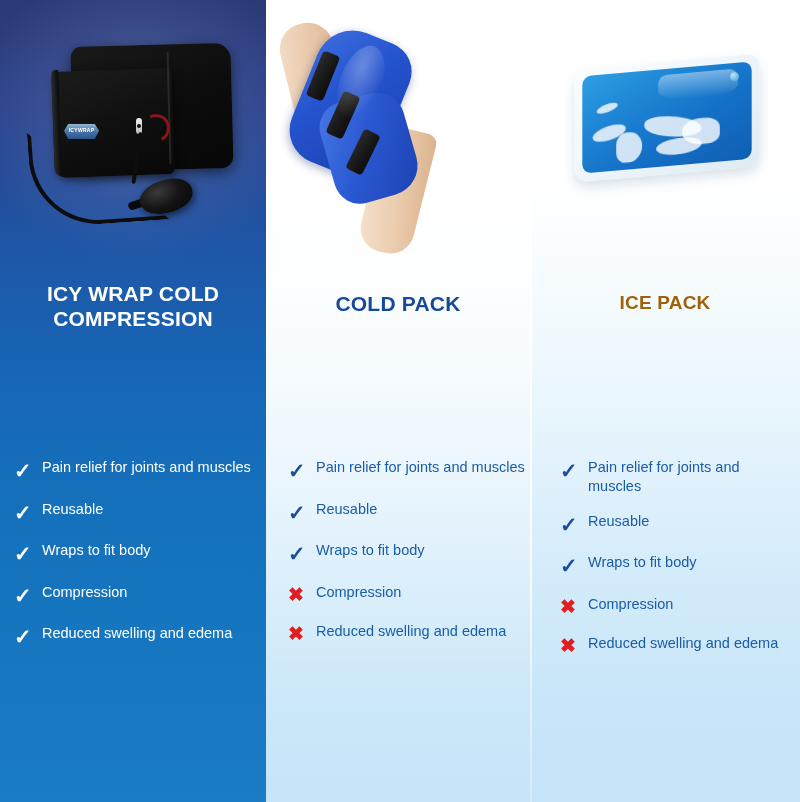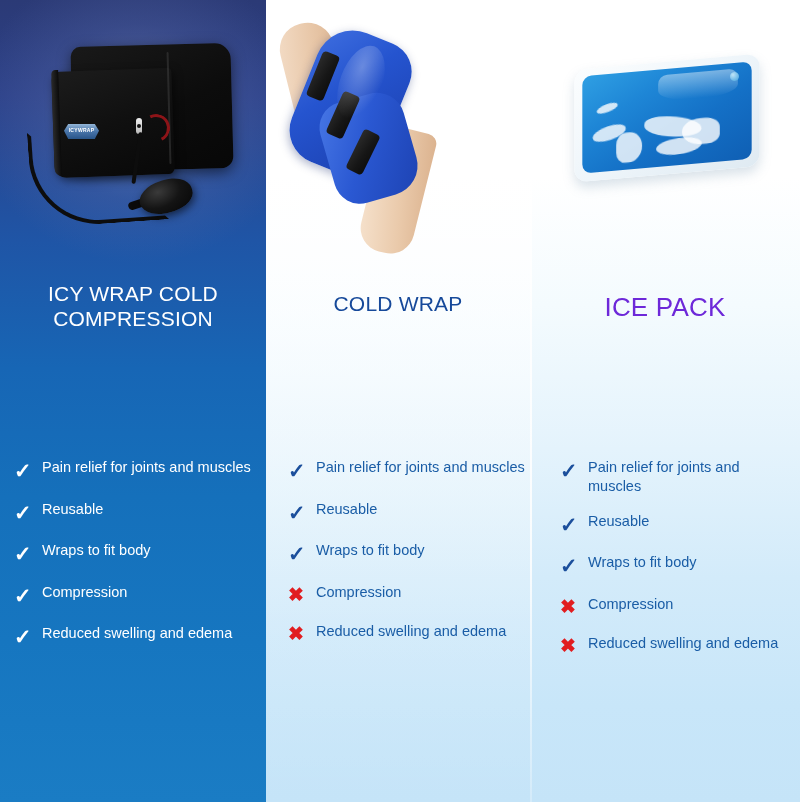--- a/index.html
+++ b/index.html
@@ -89,38 +89,38 @@
     height: 268px;
   }
   .zone-1 { left: 0; width: 266px; }
   .zone-2 { left: 266px; width: 264px; }
   .zone-3 { left: 530px; width: 270px; }
 
   
   .col-title {
     position: absolute;
     text-align: center;
-    font-weight: normal;
+    font-weight: bold;
     letter-spacing: 0.2px;
     line-height: 1.18;
   }
   .title-1 {
     left: 8px; top: 282px; width: 250px;
     font-size: 21px;
     color: #ffffff;
   }
   .title-2 {
     left: 274px; top: 292px; width: 248px;
     font-size: 21px;
     color: #16499a;
   }
   .title-3 {
     left: 538px; top: 292px; width: 254px;
-    font-size: 26px;
-    color: #6d28d9;
+    font-size: 19px;
+    color: #a16207;
   }
 
   
   .feature-list {
     position: absolute;
     top: 458px;
   }
   .list-1 { left: 14px; width: 242px; }
   .list-2 { left: 288px; width: 238px; }
   .list-3 { left: 560px; width: 236px; }
@@ -417,21 +417,21 @@
         <div class="gel-blob gb4"></div>
         <div class="gel-blob gb5"></div>
         <div class="gel-blob gb6"></div>
       </div>
       <div class="pack-shine"></div>
       <div class="pack-bubble"></div>
     </div>
   </div>
 
   <div class="col-title title-1">ICY WRAP COLD COMPRESSION</div>
-  <div class="col-title title-2">COLD WRAP</div>
+  <div class="col-title title-2">COLD PACK</div>
   <div class="col-title title-3">ICE PACK</div>
 
   <div class="feature-list list-1">
     <div class="feature-row">
       <span class="mark check-white">✓</span>
       <span class="feature-text text-white">Pain relief for joints and muscles</span>
     </div>
     <div class="feature-row">
       <span class="mark check-white">✓</span>
       <span class="feature-text text-white">Reusable</span>

